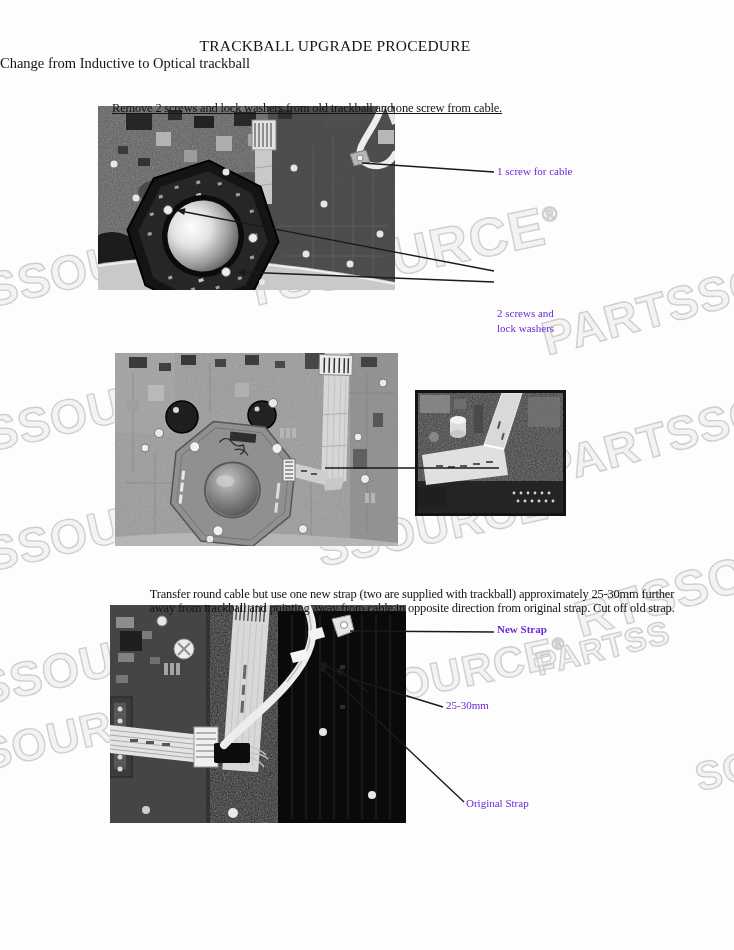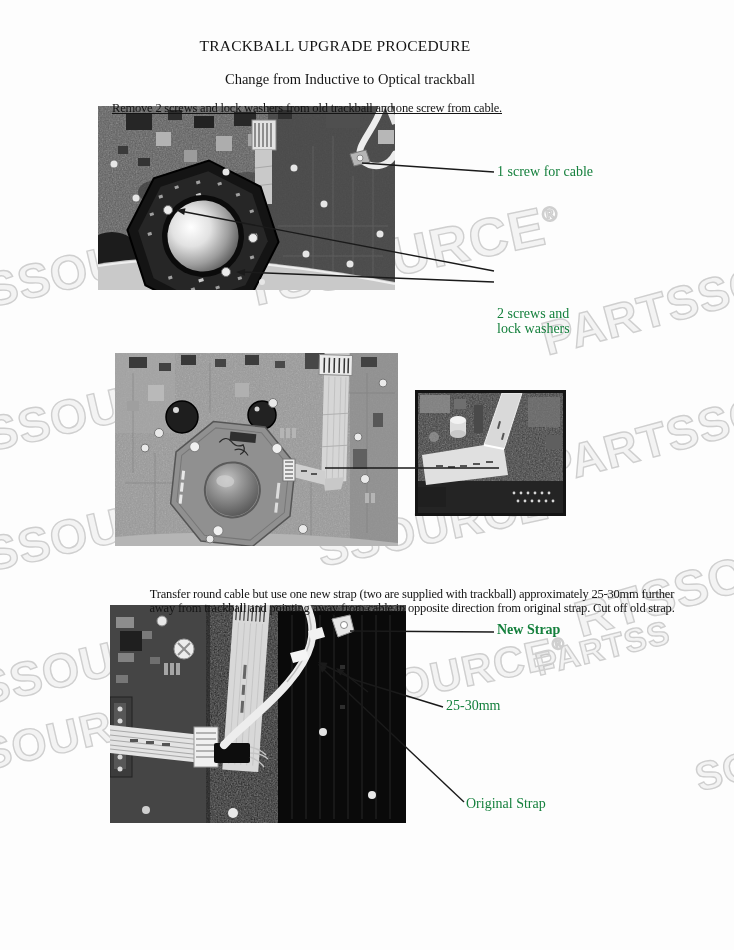--- a/index.html
+++ b/index.html
@@ -16,34 +16,34 @@
     -webkit-text-stroke:1.4px #cfcfcf;
     letter-spacing:1px;white-space:nowrap;transform-origin:0 50%;
   }
   .wm .reg{font-size:.38em;vertical-align:1.05em;letter-spacing:0;}
   
   .doc-title{
     position:absolute;top:37px;left:0;width:670px;text-align:center;
     font-size:15.5px;letter-spacing:.2px;z-index:4;
   }
   .doc-subtitle{
-    position:absolute;top:55px;left:0;width:700px;text-align:center;
-    font-size:14.5px;z-index:4;margin-top:16px;
+    position:absolute;top:55px;left:0;width:700px;
+    font-size:14.5px;z-index:4;
   }
   .step{
     position:absolute;left:112px;width:600px;z-index:4;
     font-size:12.5px;line-height:14.6px;letter-spacing:-0.2px;
     white-space:pre-wrap;
   }
   #step-1{top:88px;text-decoration:underline;}
   #step-2{top:314px;}
   #step-3{top:574px;text-align:center;}
   .callout{
-    position:absolute;z-index:6;font-size:14px;line-height:15px;
-    white-space:pre-wrap;color:#15803d;
+    position:absolute;z-index:6;font-size:11px;line-height:15px;
+    white-space:pre-wrap;color:#6d28d9;
   }
   #callout-screw-cable{left:497px;top:164px;}
   #callout-screws-washers{left:497px;top:262px;margin-top:44px;}
   #callout-new-strap{left:497px;top:622px;font-weight:bold;}
   #callout-distance{left:446px;top:698px;}
   #callout-original-strap{left:466px;top:796px;text-align:center;}
   
   .photo{position:absolute;z-index:3;display:block;}
   #photo-1{left:98px;top:106px;}
   #photo-2{left:115px;top:353px;}

